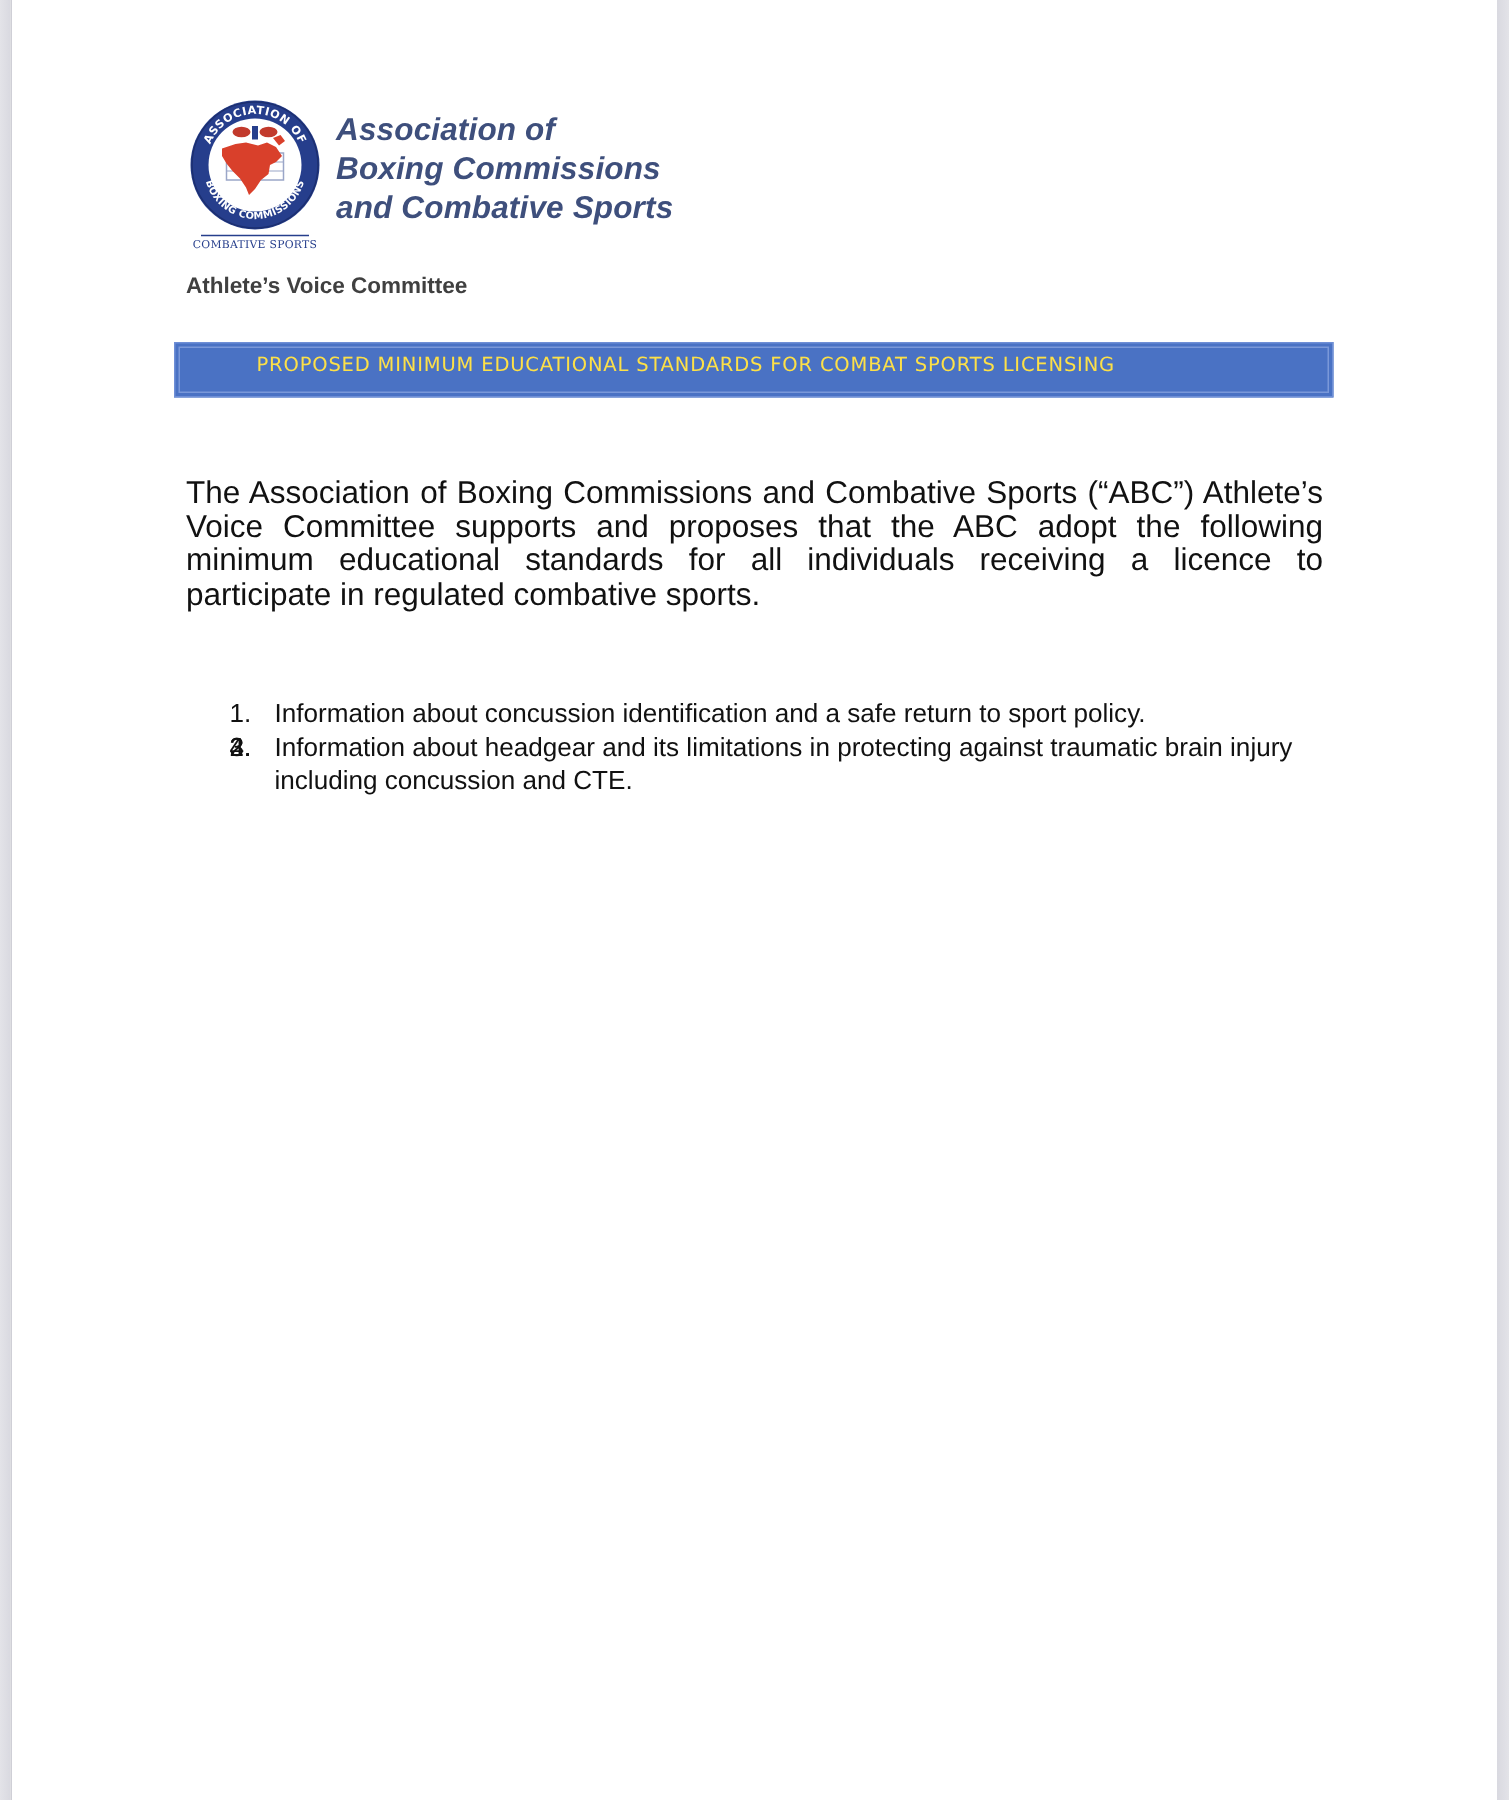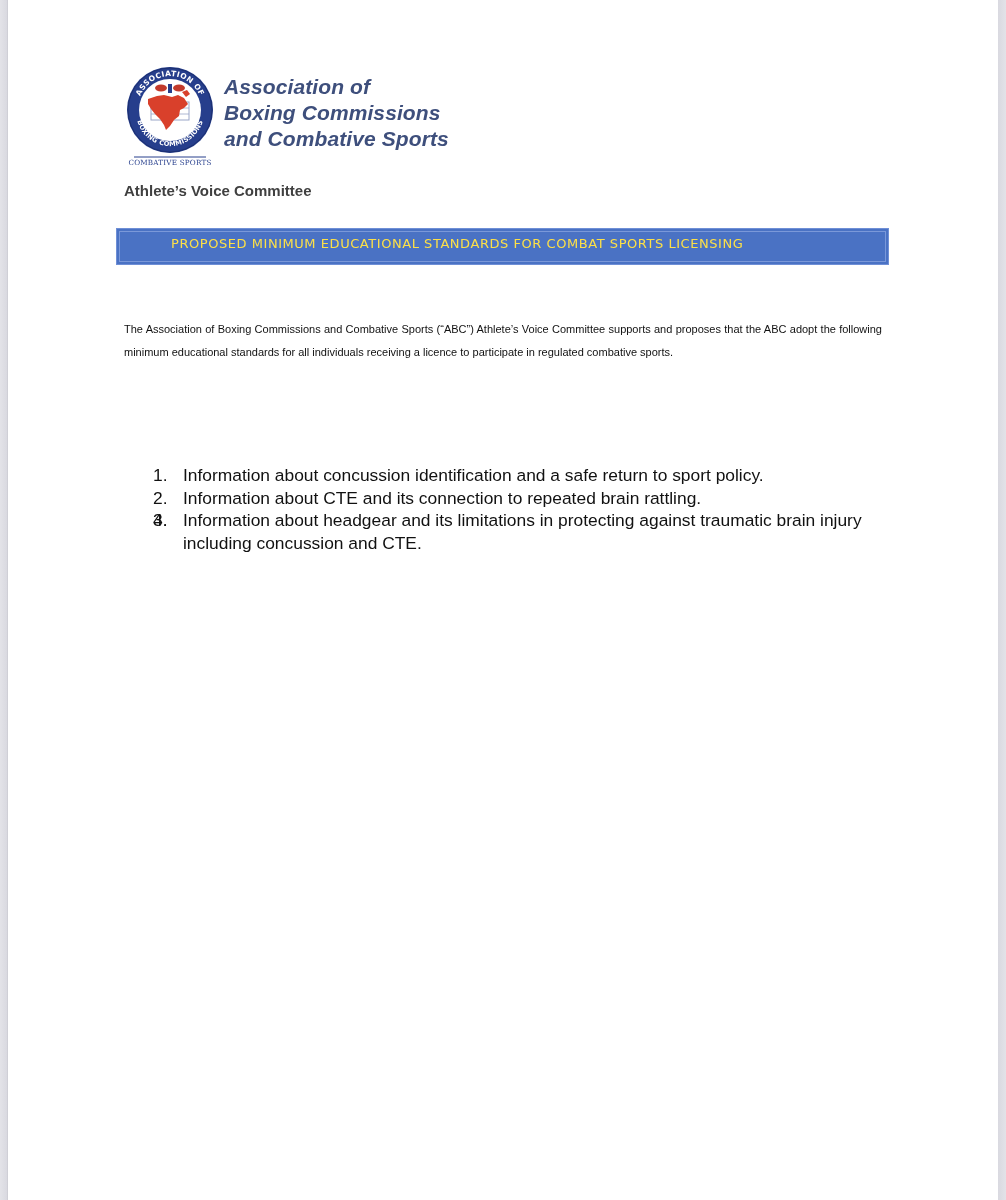--- a/index.html
+++ b/index.html
@@ -98,21 +98,21 @@
       white-space: nowrap;
       margin-left: 46px;
     }
 
     
     .intro {
       position: absolute;
       left: 124px;
       top: 318px;
       width: 758px;
-      font-size: 11px;
+      font-size: 21px;
       line-height: 22.5px;
       color: #111111;
       text-align: justify;
       text-align-last: left;
     }
 
     
     .standards {
       position: absolute;
       left: 124px;
@@ -188,21 +188,20 @@
 
 <p class="intro" style="margin:0;">The Association of Boxing Commissions and Combative Sports (“ABC”) Athlete’s Voice Committee supports and proposes that the ABC adopt the following minimum educational standards for all individuals receiving a licence to participate in regulated combative sports.</p>
 
 <ol class="standards">
   <li>
     <span class="num">1.</span>
     <span>Information about concussion identification and a safe return to sport policy.</span>
   </li>
   <li>
     <span class="num">2.</span>
-    <span>Information about CTE and its connection to repeated brain rattling.</span>
   </li>
   <li>
     <span class="num">3.</span>
   </li>
   <li>
     <span class="num">4.</span>
     <span>Information about headgear and its limitations in protecting against traumatic brain injury including concussion and CTE.</span>
   </li>
 </ol>
 

